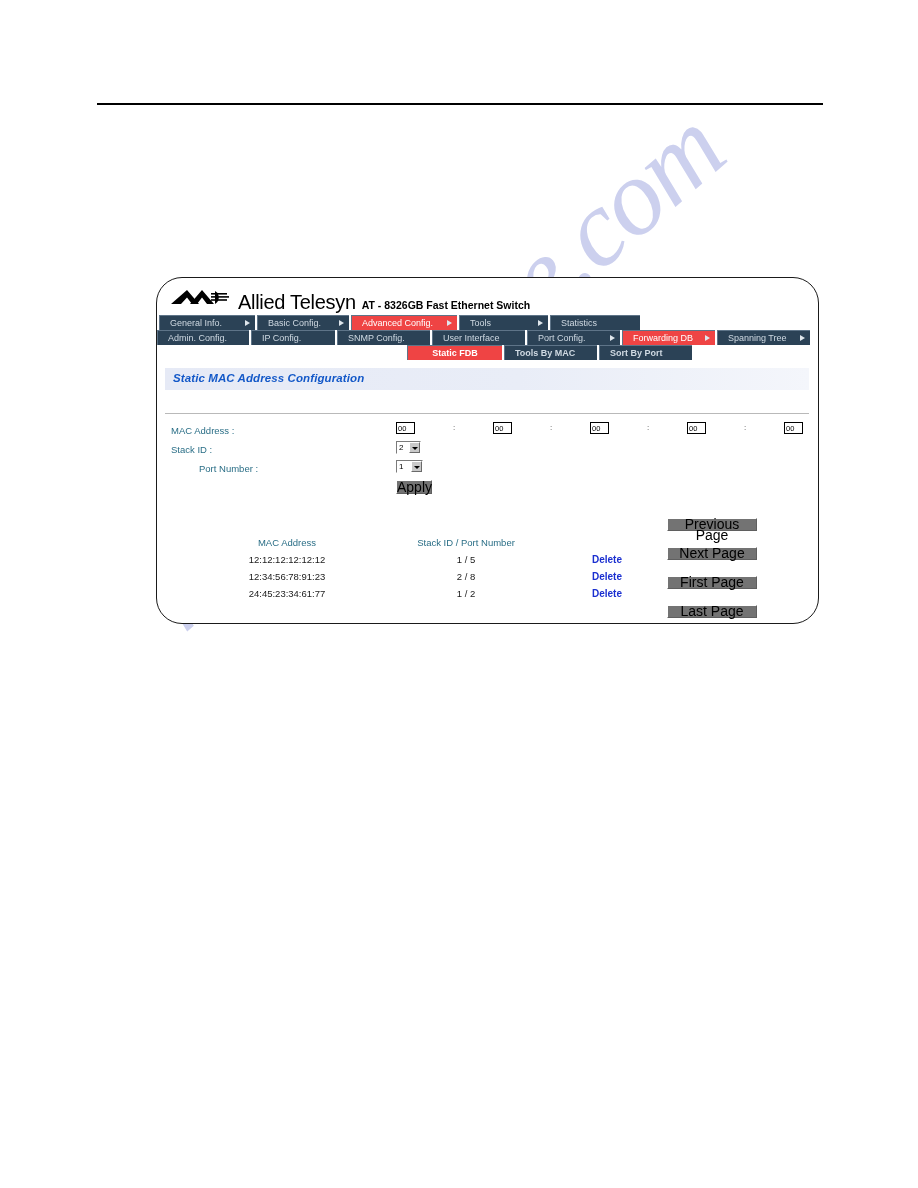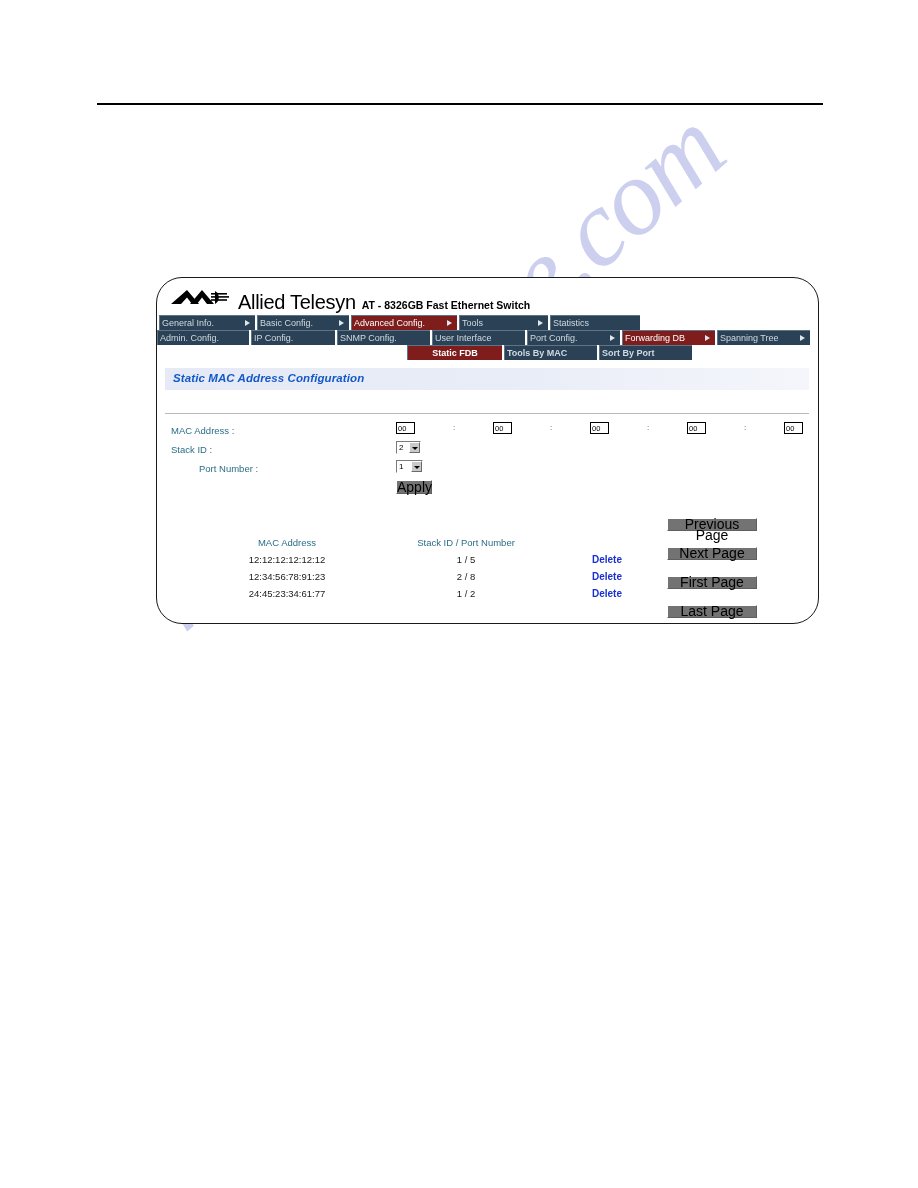--- a/index.html
+++ b/index.html
@@ -100,28 +100,28 @@
 
   .navcell {
     position: relative;
     height: 15px;
     box-sizing: border-box;
     background: #2b4256;
     color: #cfd9e2;
     font-size: 9px;
     font-family: "Liberation Sans", sans-serif;
     line-height: 15px;
-    padding-left: 2px;
+    padding-left: 10px;
     margin-right: 2px;
     white-space: nowrap;
     border-top: 1px solid #5e7488;
     border-left: 1px solid #5e7488;
   }
   .navcell.sel {
-    background: #7f1d1d;
+    background: #ef4444;
     color: #ffffff;
   }
   .navcell .arrow {
     position: absolute;
     right: 5px;
     top: 4px;
     width: 0; height: 0;
     border-top: 3.5px solid transparent;
     border-bottom: 3.5px solid transparent;
     border-left: 5px solid #dfe6ec;

